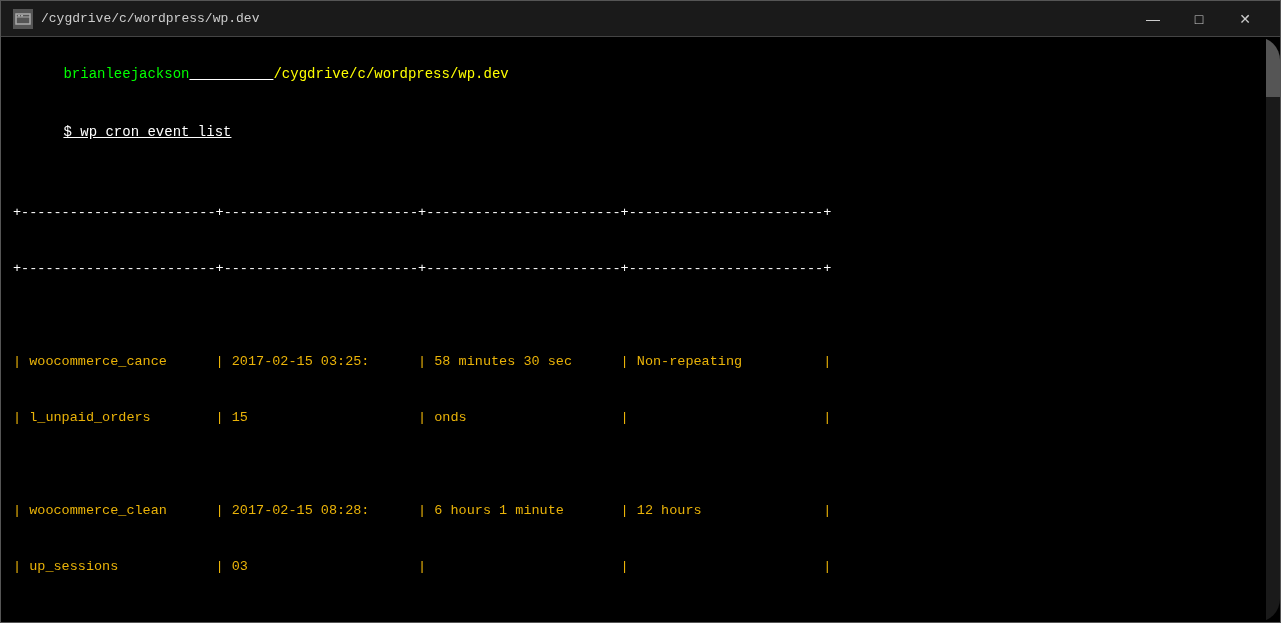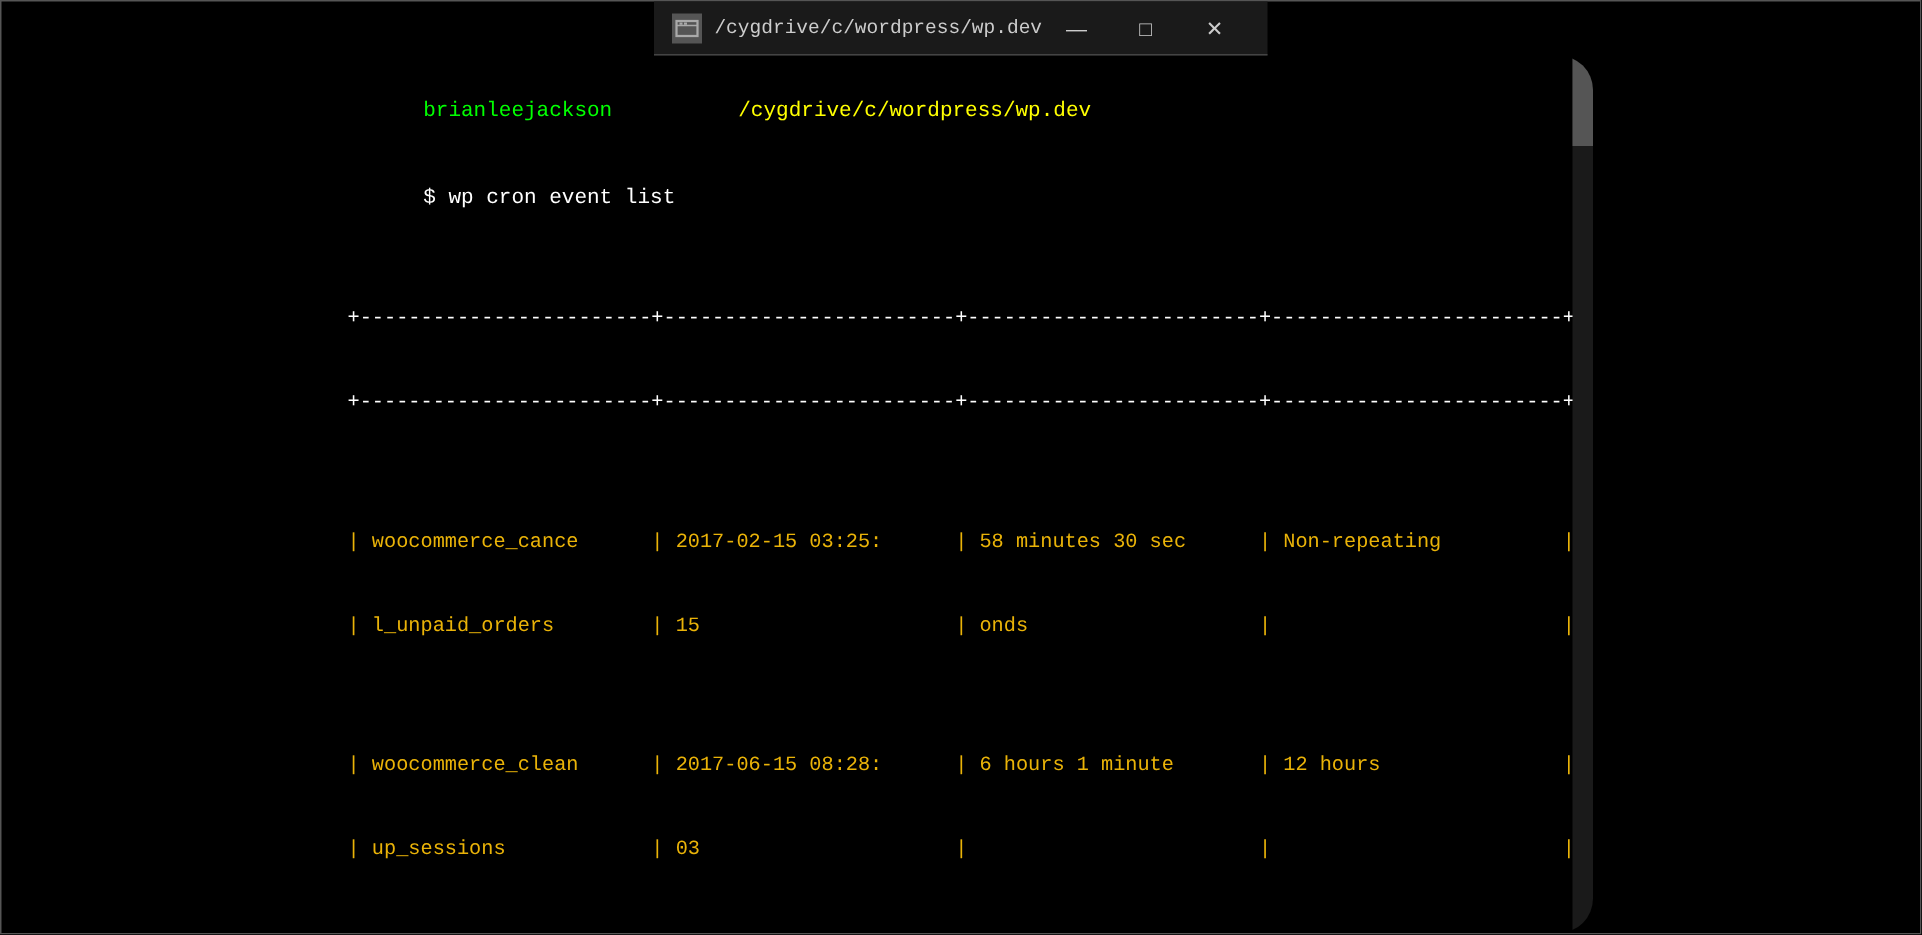--- a/index.html
+++ b/index.html
@@ -11,21 +11,20 @@
       height: 623px;
       overflow: hidden;
     }
 
     .window {
       width: 1281px;
       height: 623px;
       display: flex;
       flex-direction: column;
       border: 1px solid #555;
-      align-items: center;
     }
 
     .titlebar {
       background: #1a1a1a;
       height: 36px;
       display: flex;
       align-items: center;
       padding: 0 12px;
       flex-shrink: 0;
       border-bottom: 1px solid #444;
@@ -103,20 +102,21 @@
     .user {
       color: #00ff00;
     }
 
     .path {
       color: #ffff00;
     }
 
     .cmd {
       color: #ffffff;
+      text-decoration: underline;
     }
 
     .table-area {
       margin-top: 4px;
       font-size: 13.5px;
       line-height: 1.38;
       white-space: pre;
       color: #ffffff;
     }
 
@@ -165,21 +165,21 @@
 
     <div class="table-area">
       <div class="sep-line">+------------------------+------------------------+------------------------+------------------------+</div>
       <div class="sep-line">+------------------------+------------------------+------------------------+------------------------+</div>
 
       
       <div class="data-row">| woocommerce_cance      | 2017-02-15 03:25:      | 58 minutes 30 sec      | Non-repeating          |</div>
       <div class="data-row">| l_unpaid_orders        | 15                     | onds                   |                        |</div>
 
       
-      <div class="data-row">| woocommerce_clean      | 2017-06-15 08:28:      | 6 hours 1 minute       | 12 hours               |</div>
+      <div class="data-row">| woocommerce_clean      | 2017-02-15 08:28:      | 6 hours 1 minute       | 12 hours               |</div>
       <div class="data-row">| up_sessions            | 03                     |                        |                        |</div>
 
       
       
       
 
       
       
       
 

